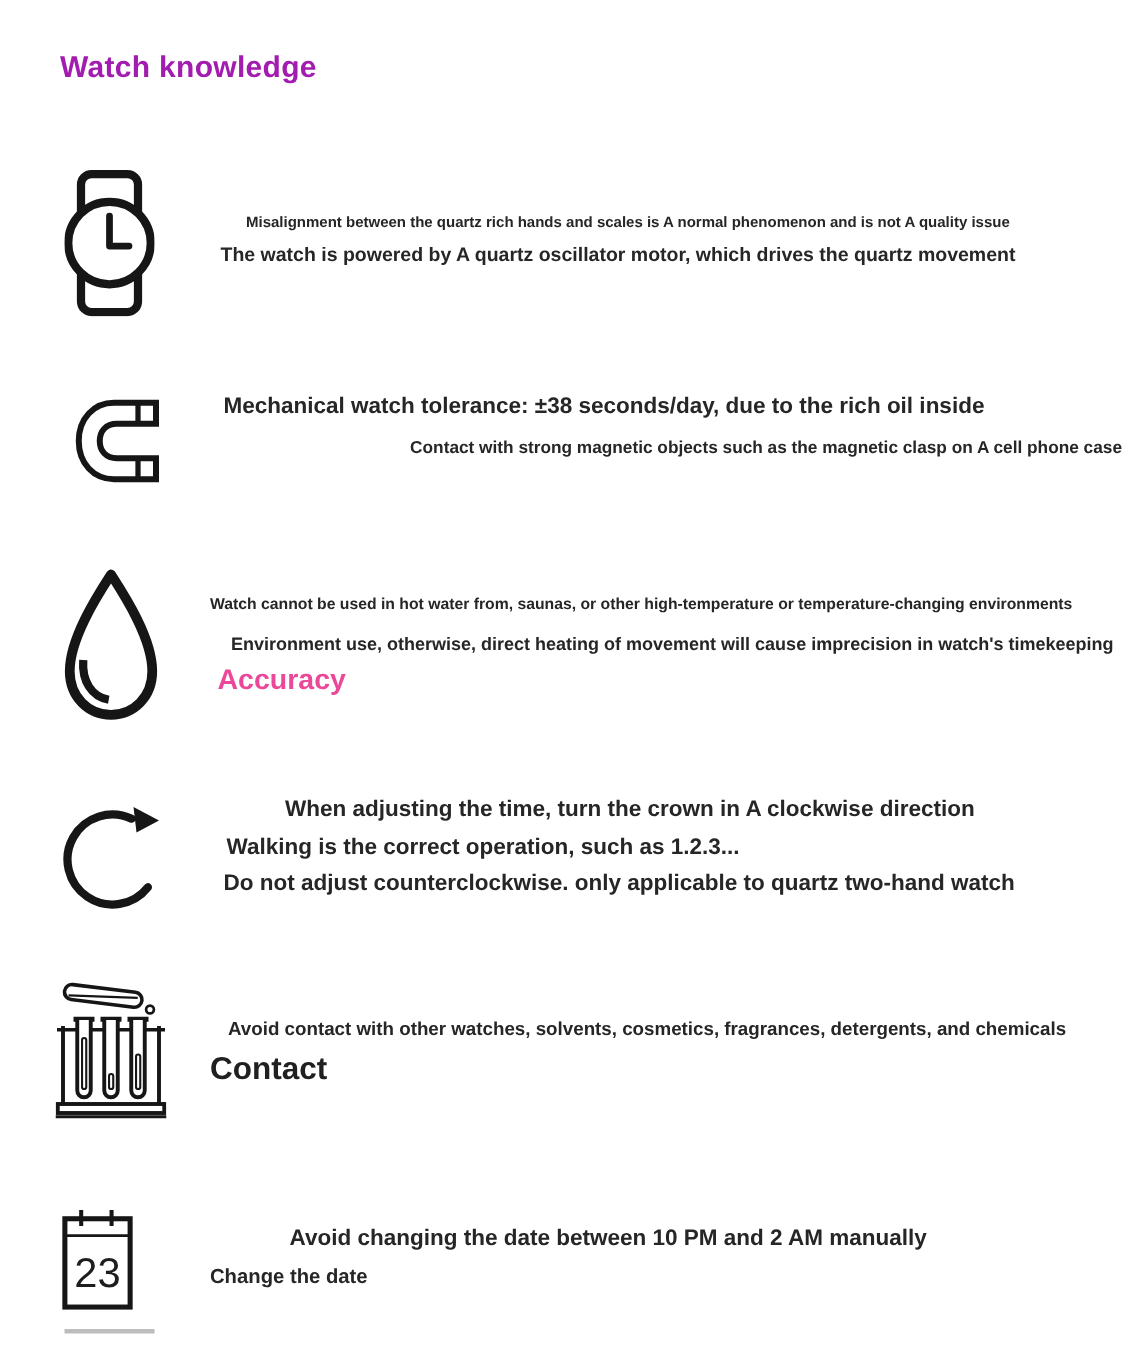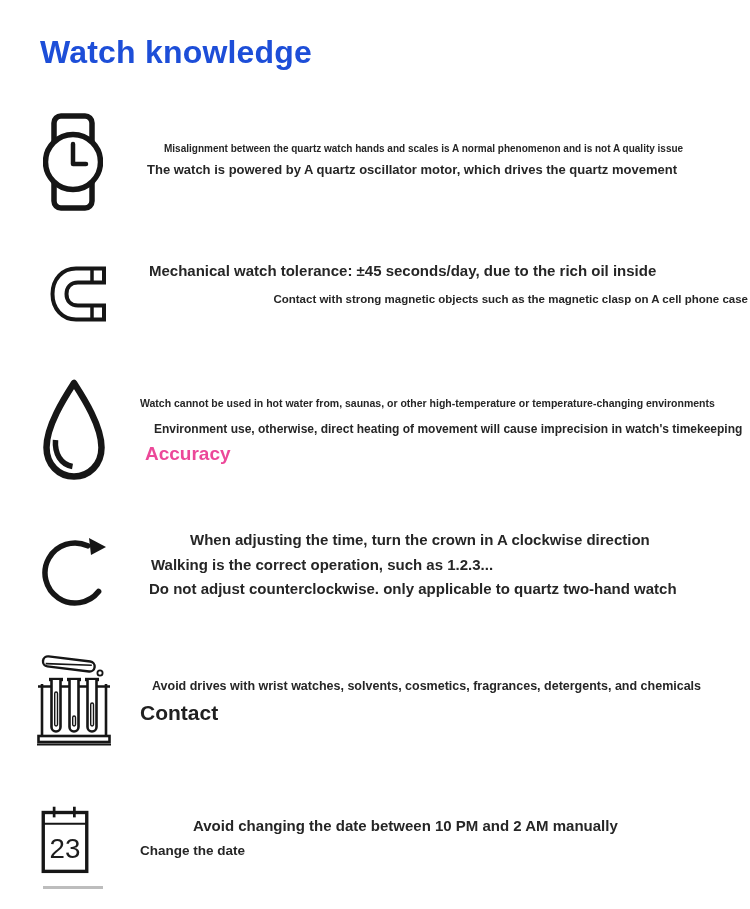--- a/index.html
+++ b/index.html
@@ -6,21 +6,21 @@
   .page{
     position:relative;
     width:750px;height:909px;
     background:#ffffff;
     overflow:hidden;
     font-family:"Liberation Sans", sans-serif;
     color:#262626;
   }
   .title{
     position:absolute;left:40px;top:34px;margin:0;
-    font-size:32px;font-weight:700;color:#1d4ed8;
+    font-size:20px;font-weight:700;color:#a21caf;
     letter-spacing:0.2px;white-space:nowrap;
   }
   .icon-box{position:absolute;}
   .icon-box svg{display:block;width:100%;height:100%;}
   .text-box{position:absolute;left:138px;width:610px;}
   .ln{
     font-weight:700;color:#262626;white-space:nowrap;line-height:1.25;
   }
   .fs10{font-size:10px;}
   .fs105{font-size:10.5px;}
@@ -43,35 +43,35 @@
 
   <div>
     <div class="icon-box" style="left:43px;top:113px;width:60px;height:98px">
       <svg viewBox="0 0 60 98" xmlns="http://www.w3.org/2000/svg">
         <rect x="11" y="3" width="38" height="92" rx="7" fill="#fff" stroke="#161616" stroke-width="5.5"></rect>
         <circle cx="30" cy="49" r="27.5" fill="#fff" stroke="#161616" stroke-width="5.5"></circle>
         <path d="M30 31 V51 H43" fill="none" stroke="#161616" stroke-width="4.5" stroke-linecap="round" stroke-linejoin="round"></path>
       </svg>
     </div>
     <div class="text-box" style="top:143px">
-      <div class="ln fs10" style="padding-left:26px">Misalignment between the quartz watch hands and scales is A normal phenomenon and is not A quality issue</div>
+      <div class="ln fs10" style="padding-left:26px">Misalignment between the quartz rich hands and scales is A normal phenomenon and is not A quality issue</div>
       <div class="ln fs13" style="padding-left:9px;margin-top:6px">The watch is powered by A quartz oscillator motor, which drives the quartz movement</div>
     </div>
   </div>
 
   <div>
     <div class="icon-box" style="left:49px;top:265px;width:58px;height:58px">
       <svg viewBox="0 0 58 58" xmlns="http://www.w3.org/2000/svg">
         <path d="M55 3.5 H27 C13.5 3.5 3.5 14 3.5 29 C3.5 44 13.5 54.5 27 54.5 H55 V40.5 H29 C21.5 40.5 17.5 35.5 17.5 29 C17.5 22.5 21.5 17.5 29 17.5 H55 Z" fill="#fff" stroke="#161616" stroke-width="4"></path>
         <line x1="43" y1="3.5" x2="43" y2="17.5" stroke="#161616" stroke-width="3.5"></line>
         <line x1="43" y1="40.5" x2="43" y2="54.5" stroke="#161616" stroke-width="3.5"></line>
       </svg>
     </div>
     <div class="text-box" style="top:262px">
-      <div class="ln fs15" style="padding-left:11px">Mechanical watch tolerance: ±45 seconds/day, due to the rich oil inside</div>
+      <div class="ln fs15" style="padding-left:11px">Mechanical watch tolerance: ±38 seconds/day, due to the rich oil inside</div>
       <div class="ln fs115" style="padding-left:9px;margin-top:11px">Contact with strong magnetic objects such as the magnetic clasp on A cell phone case</div>
     </div>
   </div>
 
   <div>
     <div class="icon-box" style="left:40px;top:378px;width:68px;height:104px">
       <svg viewBox="0 0 68 104" xmlns="http://www.w3.org/2000/svg">
         <path d="M34 5 C26 17.5 6.5 47 6.5 69.5 C6.5 86.5 18.8 98.5 34 98.5 C49.2 98.5 61.5 86.5 61.5 69.5 C61.5 47 42 17.5 34 5 Z" fill="#fff" stroke="#161616" stroke-width="6.5" stroke-linejoin="round"></path>
         <path d="M15.5 62 C14.5 76 21 86.5 32.5 88.5" fill="none" stroke="#161616" stroke-width="5.5"></path>
       </svg>
@@ -115,21 +115,21 @@
         <path d="M32.5 33 V80 a4.5 4.5 0 0 0 9 0 V33" fill="#fff" stroke-width="2.6"></path>
         <rect x="35.7" y="69" width="2.8" height="10" rx="1.4" fill="none" stroke-width="1.4"></rect>
         <line x1="48" y1="32.5" x2="62" y2="32.5" stroke-width="3.4"></line>
         <path d="M50.5 33 V80 a4.5 4.5 0 0 0 9 0 V33" fill="#fff" stroke-width="2.6"></path>
         <rect x="53.7" y="56" width="2.8" height="23" rx="1.4" fill="none" stroke-width="1.4"></rect>
         <rect x="1.5" y="89" width="71" height="6" fill="#fff" stroke-width="2.6"></rect>
         <line x1="0" y1="97.5" x2="74" y2="97.5" stroke-width="2"></line>
       </svg>
     </div>
     <div class="text-box" style="top:679px">
-      <div class="ln fs125" style="padding-left:14px">Avoid drives with wrist watches, solvents, cosmetics, fragrances, detergents, and chemicals</div>
+      <div class="ln fs125" style="padding-left:14px">Avoid contact with other watches, solvents, cosmetics, fragrances, detergents, and chemicals</div>
       <div class="ln fs21" style="padding-left:2px;margin-top:5px">Contact</div>
     </div>
   </div>
 
   <div>
     <div class="icon-box" style="left:41px;top:794px;width:48px;height:91px">
       <svg viewBox="0 0 64 91" xmlns="http://www.w3.org/2000/svg">
         <rect x="3" y="9.5" width="58" height="78.5" fill="#fff" stroke="#161616" stroke-width="4.5"></rect>
         <line x1="3" y1="24.5" x2="61" y2="24.5" stroke="#161616" stroke-width="2.6"></line>
         <line x1="17.5" y1="1.8" x2="17.5" y2="16" stroke="#161616" stroke-width="3.6"></line>

